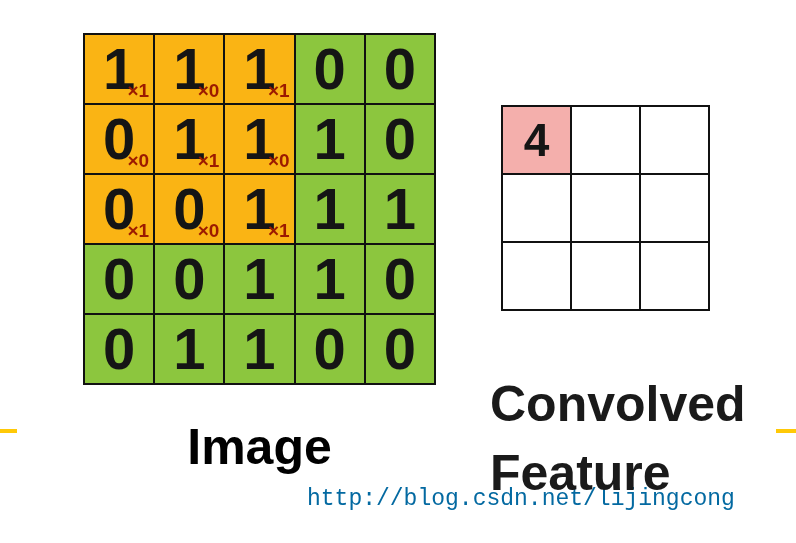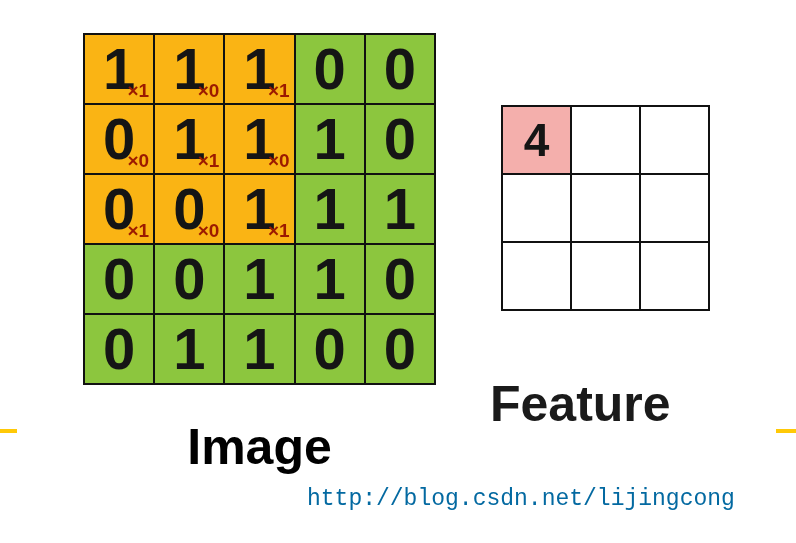--- a/index.html
+++ b/index.html
@@ -199,17 +199,18 @@
       <span class="num"></span>
     </div>
     <div class="cell" style="background: rgb(255, 255, 255);">
       <span class="num"></span>
     </div>
   </div>
 
 <div class="image-label">Image</div>
 
 <div class="conv-label">
+  <div>Convolved</div>
   <div>Feature</div>
 </div>
 
 <div class="edge-bar left" style="background: rgb(255, 201, 7);"></div>
 <div class="edge-bar right" style="background: rgb(255, 201, 7);"></div>
 
 </body></html>

